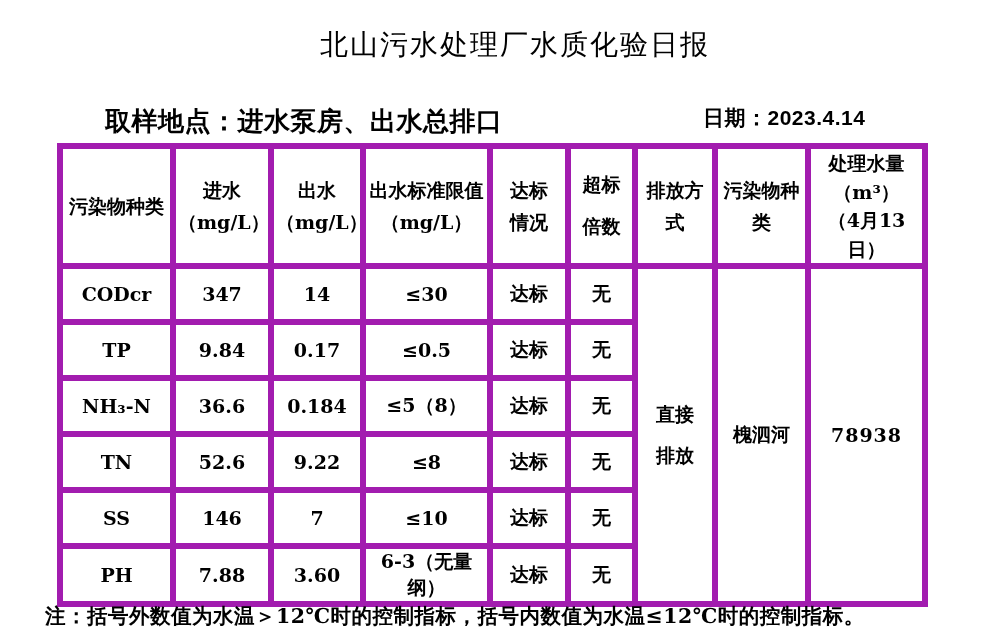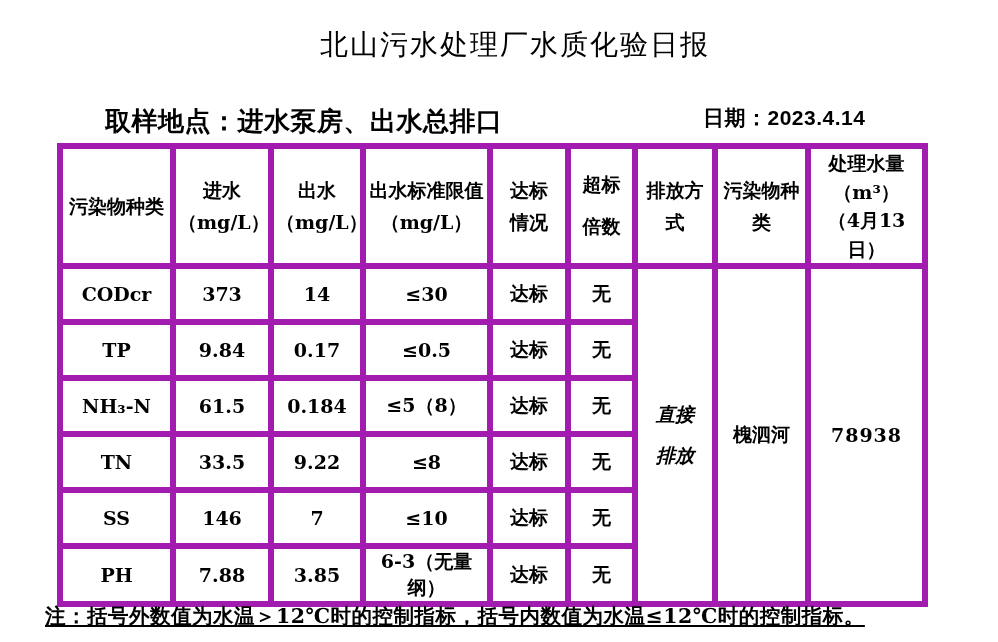--- a/index.html
+++ b/index.html
@@ -38,28 +38,27 @@
   tr.header-row { height: 110px; }
   tr.data-row { height: 56px; }
 
   .ml { white-space: pre-line; }
   th.hdr { line-height: 1.7; }
   th.hdr-exceed { vertical-align: top; padding-top: 10px; line-height: 2.2; }
   th.hdr-volume { line-height: 1.5; font-size: 18px; }
 
   td.limit-cell { font-size: 18px; }
   td.exceed-cell { vertical-align: top; padding-top: 9px; }
-  td.mode-cell { line-height: 2.15; font-style: italic; }
+  td.mode-cell { line-height: 2.15; }
   td.volume-cell { font-size: 30px; font-weight: 400; letter-spacing: 1px; }
 
   .note {
     position: absolute; left: 45px; top: 602px;
     font-size: 20.5px; font-weight: 700; letter-spacing: 0.5px;
     font-family: "DejaVu Serif", "Liberation Serif", serif;
-    text-decoration: underline;
   }
 </style>
 </head>
 <body>
 
 <div class="title">北山污水处理厂水质化验日报</div>
 
 <div class="meta-row">
   <span class="sampling">取样地点：进水泵房、出水总排口</span>
   <span class="date">日期：2023.4.14</span>
@@ -93,21 +92,21 @@
       <th class="hdr ml">排放方
 式</th>
       <th class="hdr">污染物种类</th>
       <th class="hdr-volume ml">处理水量
 （m³）
 （4月13日）</th>
     </tr>
 
     <tr class="data-row">
       <td>CODcr</td>
-      <td>373</td>
+      <td>347</td>
       <td>14</td>
       <td class="limit-cell">≤30</td>
       <td>达标</td>
       <td class="exceed-cell">无</td>
       <td class="mode-cell ml" rowspan="6">直接
 排放</td>
       <td rowspan="6">槐泗河</td>
       <td class="volume-cell" rowspan="6">78938</td>
     </tr>
 
@@ -115,49 +114,49 @@
       <td>TP</td>
       <td>9.84</td>
       <td>0.17</td>
       <td class="limit-cell">≤0.5</td>
       <td>达标</td>
       <td class="exceed-cell">无</td>
     </tr>
 
     <tr class="data-row">
       <td>NH₃-N</td>
-      <td>61.5</td>
+      <td>36.6</td>
       <td>0.184</td>
       <td class="limit-cell">≤5（8）</td>
       <td>达标</td>
       <td class="exceed-cell">无</td>
     </tr>
 
     <tr class="data-row">
       <td>TN</td>
-      <td>33.5</td>
+      <td>52.6</td>
       <td>9.22</td>
       <td class="limit-cell">≤8</td>
       <td>达标</td>
       <td class="exceed-cell">无</td>
     </tr>
 
     <tr class="data-row">
       <td>SS</td>
       <td>146</td>
       <td>7</td>
       <td class="limit-cell">≤10</td>
       <td>达标</td>
       <td class="exceed-cell">无</td>
     </tr>
 
     <tr class="data-row">
       <td>PH</td>
       <td>7.88</td>
-      <td>3.85</td>
+      <td>3.60</td>
       <td class="limit-cell">6-3（无量纲）</td>
       <td>达标</td>
       <td class="exceed-cell">无</td>
     </tr>
   </tbody>
 </table>
 
 <div class="note">注：括号外数值为水温＞12℃时的控制指标，括号内数值为水温≤12℃时的控制指标。</div>
 
 </body></html>

